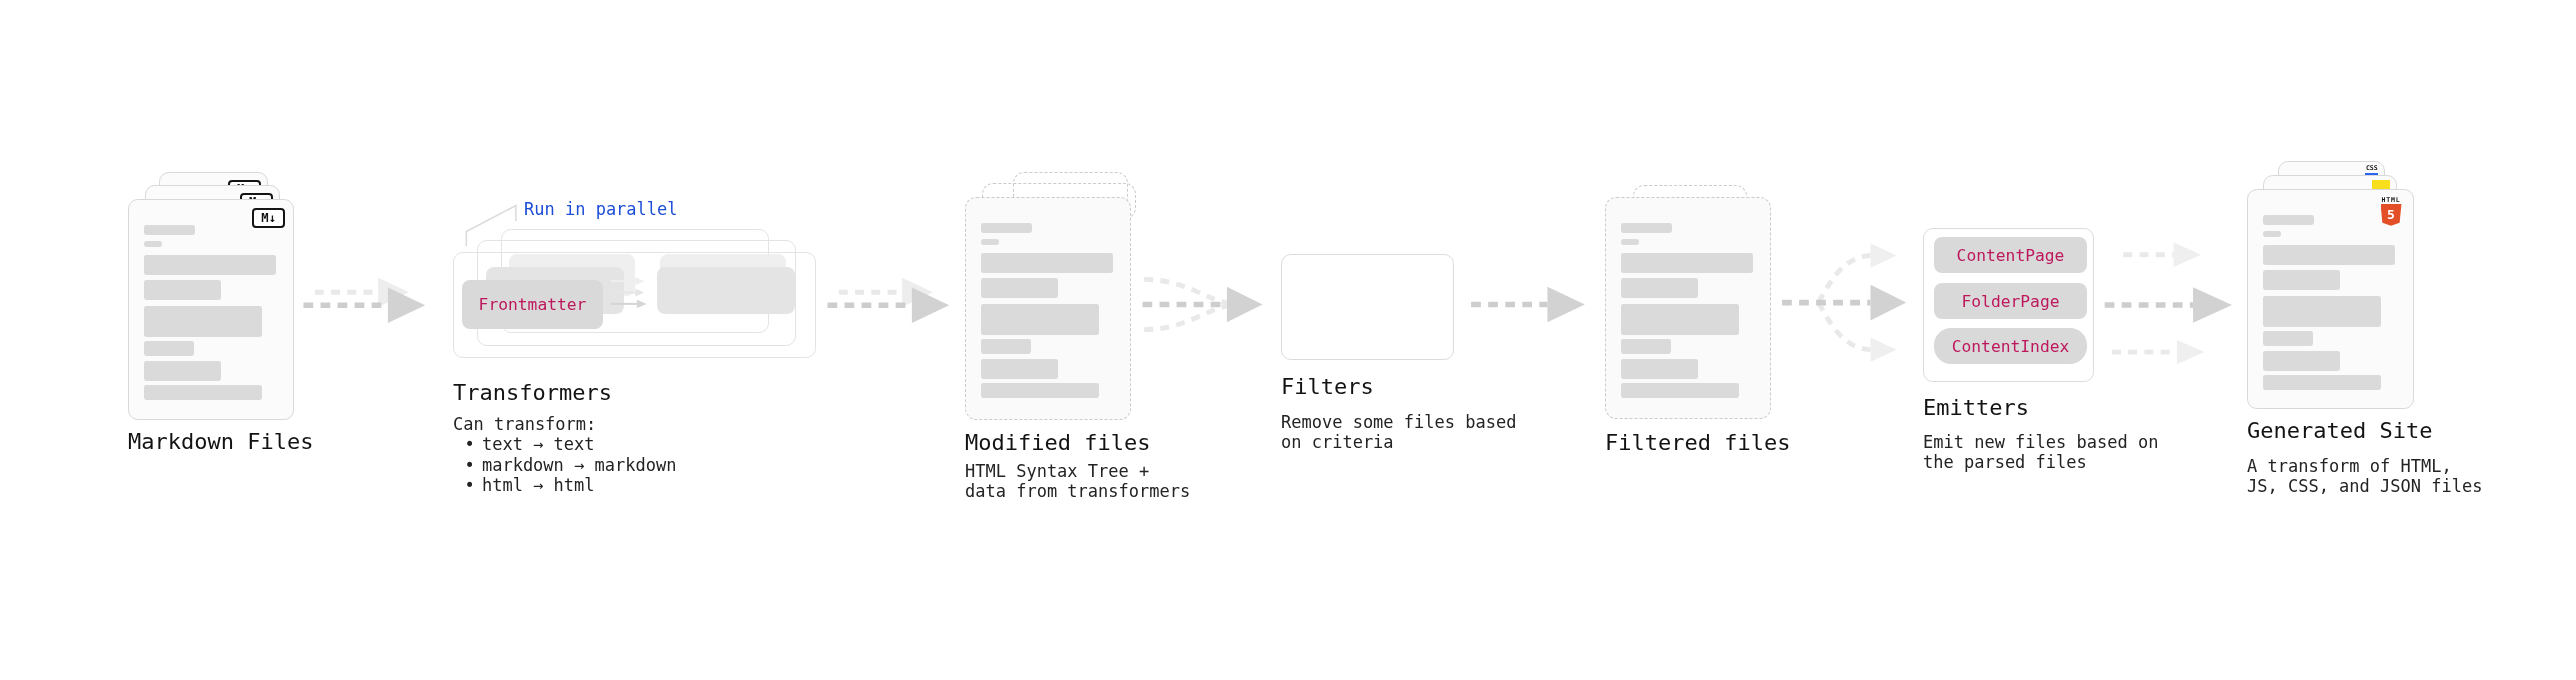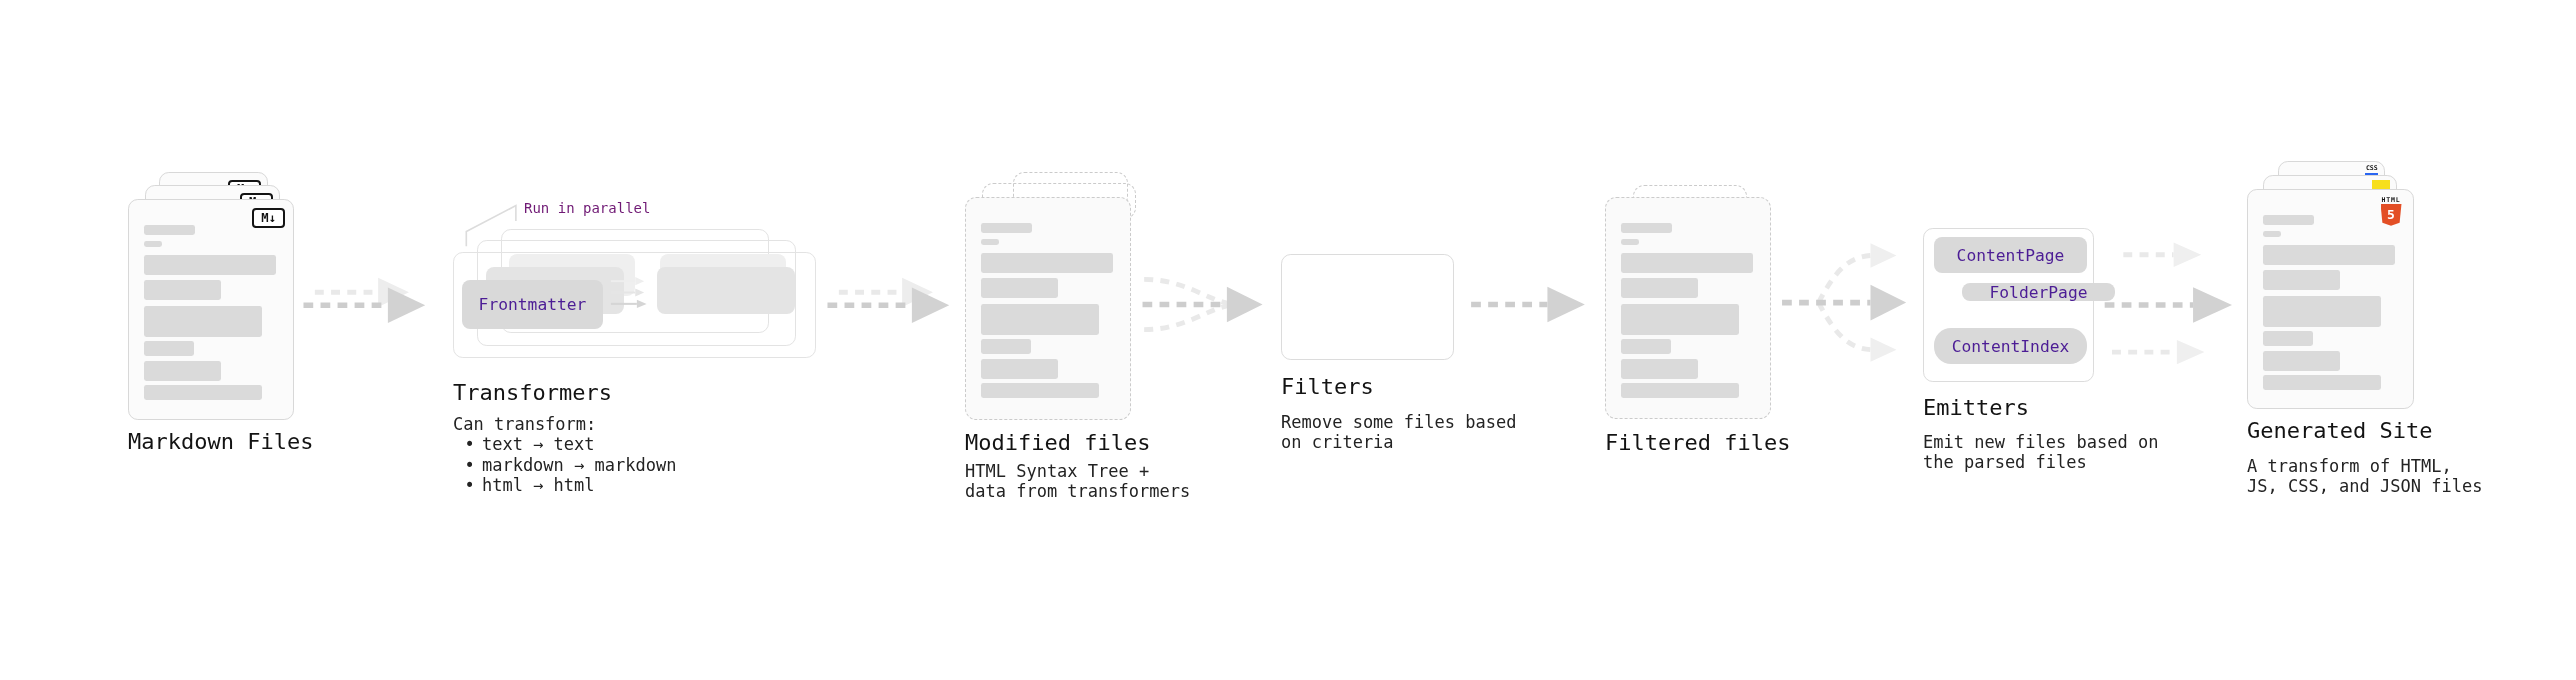--- a/index.html
+++ b/index.html
@@ -30,34 +30,34 @@
 
   
   .frame {
     position:absolute; border:1.6px solid #e3e3e3; border-radius:9.8px; background:transparent;
   }
 
   
   .gbox {
     position:absolute; background:#d9d9d9; border-radius:8.1px;
     display:flex; align-items:center; justify-content:center;
-    font-size:16.3px; color:#4c1d95; white-space:nowrap;
+    font-size:16.3px; color:#be185d; white-space:nowrap;
   }
   .gbox.ghost1 { background:#e4e4e4; }
   .gbox.ghost2 { background:#efefef; }
 
   
   .panel {
     position:absolute; background:#ffffff;
     border:1.6px solid #dcdcdc; border-radius:9.8px;
   }
 
   .stage-label { position:absolute; font-size:22px; line-height:1.15; color:#131313; white-space:nowrap; }
   .stage-desc  { position:absolute; font-size:17px; line-height:20.3px; color:#232323; white-space:pre-line; }
-  .annotation  { position:absolute; font-size:14px; line-height:1; color:#701a75; white-space:nowrap; }
+  .annotation  { position:absolute; font-size:17px; line-height:1; color:#1d4ed8; white-space:nowrap; }
 
   .note { position:absolute; font-size:17px; color:#232323; }
   .note-line { height:20.3px; line-height:20.3px; white-space:nowrap; }
   .note-line.bullet { padding-left:11.4px; }
   .note-line .dot { margin-right:7.3px; }
 
   
   .html5-logo { position:absolute; top:6.5px; right:9.8px; width:24.4px; text-align:center; }
   .html5-word { font-size:6.5px; font-weight:bold; letter-spacing:0.8px; color:#141414; line-height:1; margin-bottom:0.8px; }
   .html5-shield {
@@ -202,21 +202,21 @@
     <path d="M 50,82 C 72,124 88,138 114,140" fill="none" stroke="#e9e9e9" stroke-width="6" stroke-dasharray="11 9"></path>
     <polygon points="114,125 114,155 146,140" fill="#efefef"></polygon>
     <line x1="5" y1="82" x2="114" y2="82" stroke="#cdcdcd" stroke-width="7" stroke-dasharray="12 9"></line>
     <polygon points="114,60 114,104 158,82" fill="#d2d2d2"></polygon>
   </svg>
 
   <div class="panel" style="left:1923px;top:228px;width:171px;height:154px;"></div>
   <div class="gbox" style="left:1934px;top:237px;width:153px;height:36px;">
     <span>ContentPage</span>
   </div>
-  <div class="gbox" style="left:1934px;top:283px;width:153px;height:18px;margin-left:28px;">
+  <div class="gbox" style="left:1934px;top:283px;width:153px;height:36px;">
     <span>FolderPage</span>
   </div>
   <div class="gbox" style="left:1934px;top:328px;width:153px;height:36px;border-radius:17px;">
     <span>ContentIndex</span>
   </div>
   <div class="stage-label" style="left:1923px;top:395px;">Emitters</div>
   <div class="stage-desc" style="left:1923px;top:432px;">Emit new files based on
 the parsed files</div>
 
   <svg class="abs" style="left:2099px;top:236px;" width="146" height="134" viewBox="0 0 180 165">

